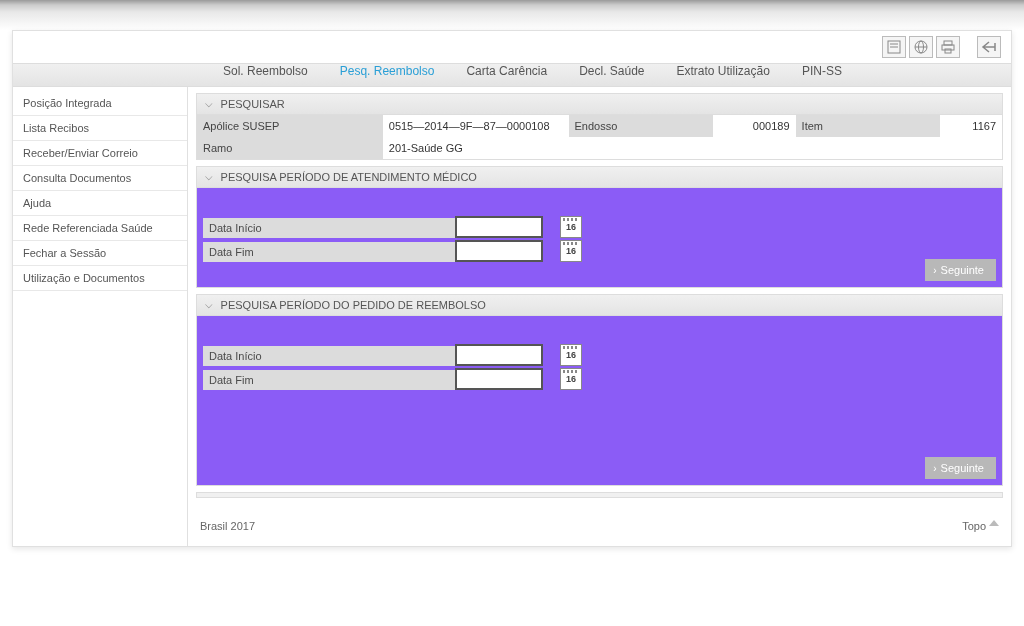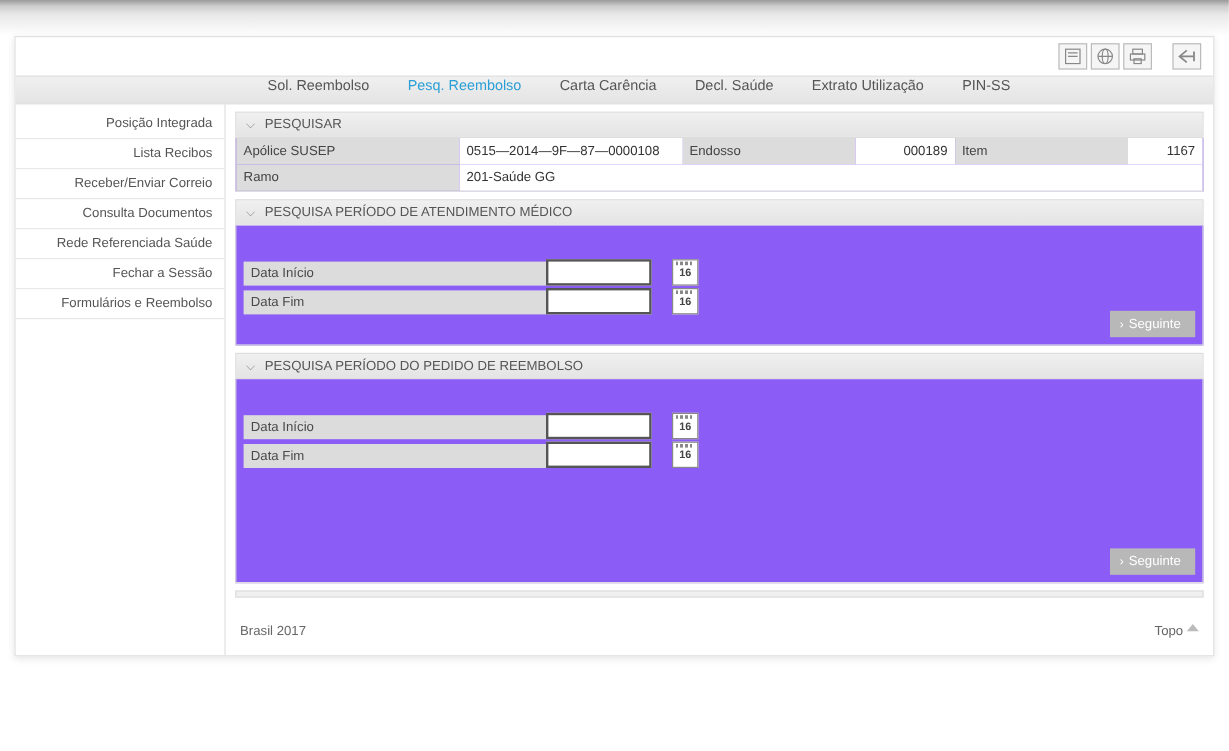--- a/index.html
+++ b/index.html
@@ -53,21 +53,20 @@
     width: 175px;
     border-right: 1px solid #e0e0e0;
     padding-top: 4px;
   }
   .sidebar-item {
     padding: 6px 10px;
     border-bottom: 1px solid #e8e8e8;
     color: #555;
     cursor: pointer;
     font-size: 11px;
-    text-align: right;
   }
   .main { flex: 1; padding: 6px 8px 12px 8px; }
   .panel-header {
     background: linear-gradient(to bottom, #f0f0f0, #e4e4e4);
     border: 1px solid #ddd;
     padding: 4px 8px;
     font-size: 11px;
     color: #555;
     display: flex;
     align-items: center;
@@ -175,23 +174,24 @@
     <a>Extrato Utilização</a>
     <a>PIN-SS</a>
   </div>
 
   <div class="layout">
     <div class="sidebar">
       <div class="sidebar-item">Posição Integrada</div>
       <div class="sidebar-item">Lista Recibos</div>
       <div class="sidebar-item">Receber/Enviar Correio</div>
       <div class="sidebar-item">Consulta Documentos</div>
+      <div class="sidebar-item">Ajuda</div>
       <div class="sidebar-item">Rede Referenciada Saúde</div>
       <div class="sidebar-item">Fechar a Sessão</div>
-      <div class="sidebar-item">Formulários e Reembolso</div>
+      <div class="sidebar-item">Utilização e Documentos</div>
     </div>
 
     <div class="main">
 
       <div class="panel-header">
         <span class="chevron">⌵</span>
         <span>PESQUISAR</span>
       </div>
       <div class="panel-body" style="padding:0;">
         <table class="formtable">

